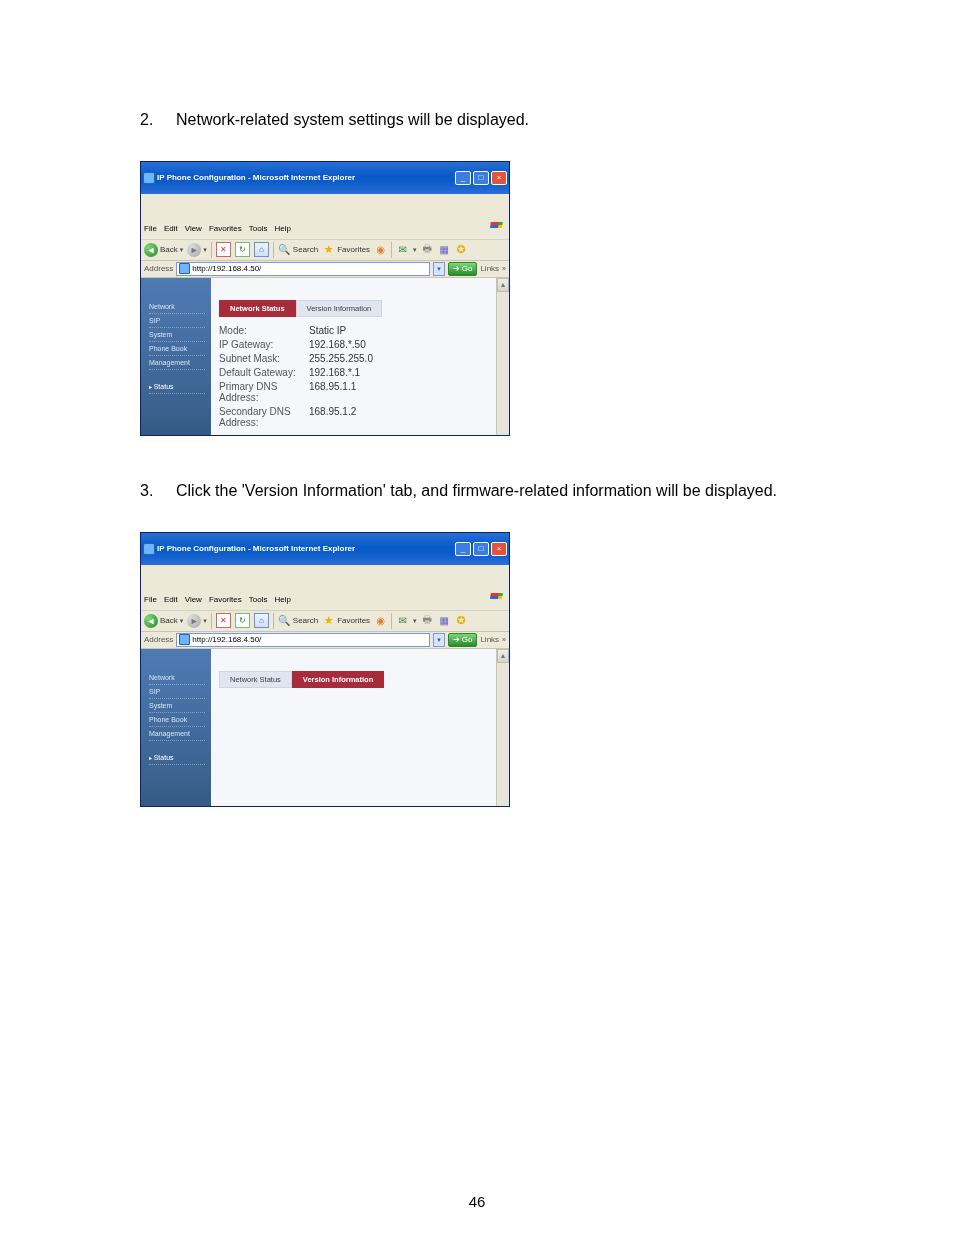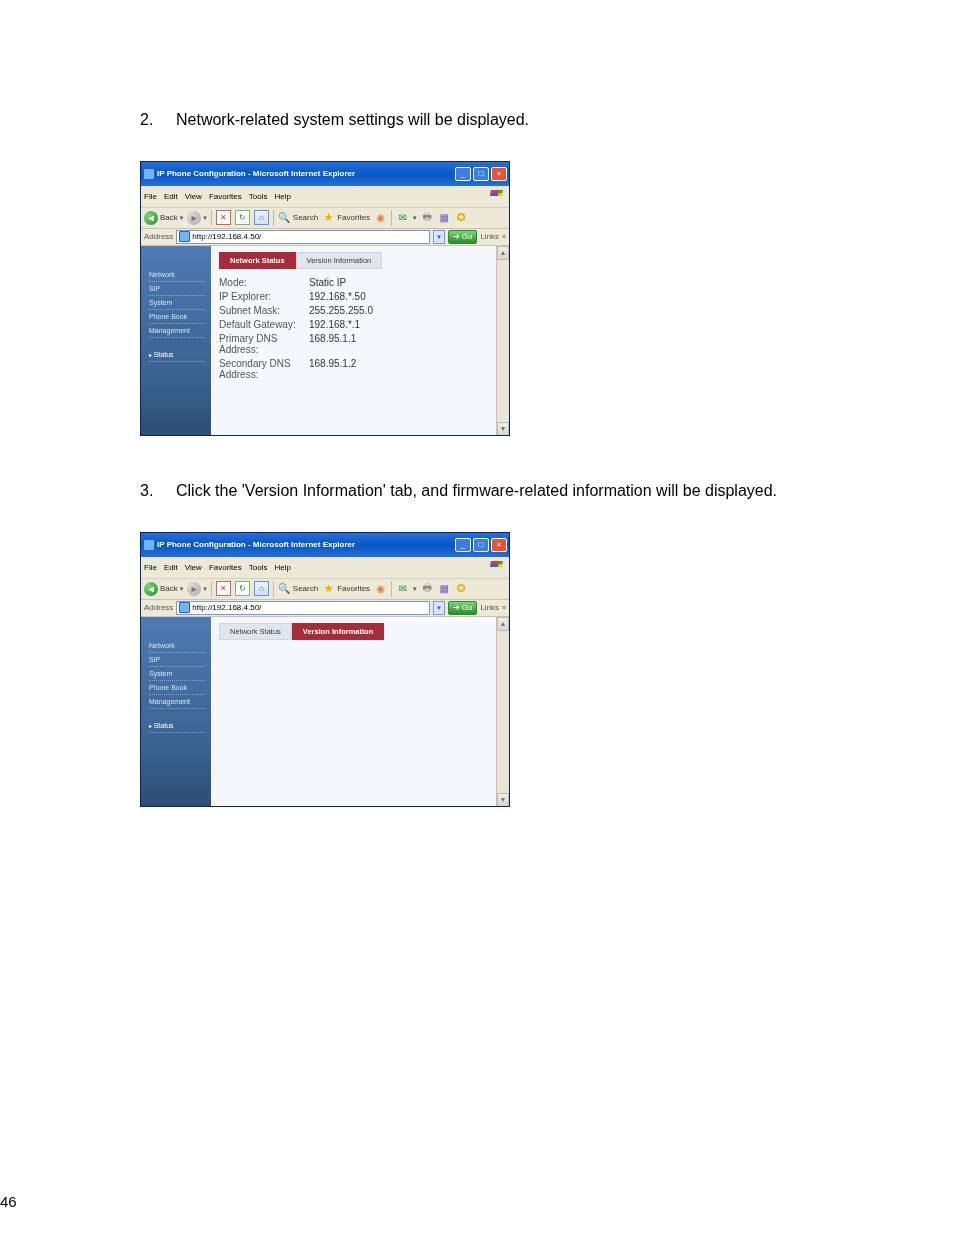--- a/index.html
+++ b/index.html
@@ -2,29 +2,29 @@
 <html><head>
 <meta charset="utf-8">
 <style>
   html,body{margin:0;padding:0;background:#fff;font-family:Arial,Helvetica,sans-serif;color:#000;}
   .page{width:954px;height:1235px;margin:0 auto;position:relative;box-sizing:border-box;padding:110px 120px 0 140px;}
   .step{font-size:16px;line-height:1.3;margin:0 0 30px 0;display:flex;gap:18px;}
   .step .num{width:18px;flex:none;}
   .step .txt{flex:1;}
   .shot{width:368px;height:273px;border:1px solid #0a246a;background:#ece9d8;position:relative;margin:0 0 45px 0;font-family:Tahoma,Arial,sans-serif;font-size:8px;overflow:hidden;}
   
-  .tbar{height:24px;background:linear-gradient(#2a6fd6,#0a5bc9 40%,#0a5bc9 60%,#2a6fd6);color:#fff;display:flex;align-items:center;padding:0 2px;gap:2px;}
+  .tbar{height:32px;background:linear-gradient(#2a6fd6,#0a5bc9 40%,#0a5bc9 60%,#2a6fd6);color:#fff;display:flex;align-items:center;padding:0 2px;gap:2px;}
   .tbar .eicon{width:10px;height:10px;background:#6bb6ff;border:1px solid #2a5fb4;border-radius:2px;}
   .tbar .title{flex:1;font-weight:bold;white-space:nowrap;overflow:hidden;}
   .wbtn{width:14px;height:12px;border:1px solid #fff;border-radius:2px;color:#fff;display:flex;align-items:center;justify-content:center;font-size:8px;}
   .wbtn.min{background:#3b7de0;}
   .wbtn.max{background:#3b7de0;}
   .wbtn.close{background:#e2553a;}
   
-  .mrow{height:13px;background:#ece9d8;display:flex;align-items:center;padding:4px 3px;gap:7px;border-bottom:1px solid #d6d2c2;}
+  .mrow{height:13px;background:#ece9d8;display:flex;align-items:center;padding:4px 3px;gap:7px;border-bottom:1px solid #d6d2c2;margin-top:24px;}
   .mrow span{color:#000;}
   .mrow .spacer{flex:1;}
   .winlogo{width:16px;height:12px;position:relative;}
   .winlogo::before{content:"";position:absolute;inset:0;background:
     linear-gradient(#e33 0 50%,transparent 50%) 0 0/50% 50% no-repeat,
     linear-gradient(#3a3 0 50%,transparent 50%) 55% 0/50% 50% no-repeat,
     linear-gradient(#36c 0 50%,transparent 50%) 0 55%/50% 50% no-repeat,
     linear-gradient(#ec0 0 50%,transparent 50%) 55% 55%/50% 50% no-repeat;
     transform:skewX(-8deg);}
   
@@ -56,39 +56,39 @@
   .ddbtn{width:10px;height:12px;background:#d7e4fb;border:1px solid #7a96df;display:flex;align-items:center;justify-content:center;color:#2a60c0;font-size:7px;}
   .gobtn{height:12px;padding:0 4px;background:linear-gradient(#7dd67a,#2a8a2a);border:1px solid #2a8a2a;border-radius:2px;color:#fff;display:flex;align-items:center;gap:2px;}
   .links{color:#555;}
   
   .content{display:flex;height:190px;background:#fff;}
   .side{width:70px;background:linear-gradient(#4f7bb3,#3a618f 70%,#2d4e73);color:#d7e4f4;padding:22px 6px 8px 8px;box-sizing:border-box;}
   .side .sitem{padding:3px 0;border-bottom:1px dotted rgba(255,255,255,.35);font-size:7px;white-space:nowrap;}
   .side .ssep{height:10px;}
   .side .sitem.act{color:#fff;}
   .side .sitem.act::before{content:"▸ ";font-size:6px;}
-  .main{flex:1;background:#f5f7fb;padding:6px 8px;box-sizing:border-box;}
+  .main{flex:1;background:#f5f7fb;padding:22px 8px;box-sizing:border-box;}
   .tabs{display:flex;gap:0;margin-bottom:8px;}
   .tab{padding:3px 10px;font-size:7.5px;border:1px solid #d0d6e0;background:#dfe6f0;color:#3a3a3a;}
   .tab.active{background:#a62c3a;color:#fff;border-color:#a62c3a;font-weight:bold;}
   .kv{display:grid;grid-template-columns:90px 1fr;row-gap:3px;font-size:10px;color:#555;}
   .kv .k{}
   .kv .v{color:#333;}
   .scrollbar{width:12px;background:#e8e5d8;border-left:1px solid #c8c4b4;display:flex;flex-direction:column;}
   .sbtn{height:12px;background:linear-gradient(#f0efe6,#d8d5c6);border:1px solid #c0bcac;display:flex;align-items:center;justify-content:center;font-size:7px;color:#5a78a8;}
   .strack{flex:1;}
   
   .sbar{height:16px;background:#ece9d8;border-top:1px solid #c8c4b4;display:flex;align-items:center;padding:0 3px;gap:4px;font-size:8px;color:#333;}
   .sbar .pane{border:1px solid #c0bcac;height:12px;display:flex;align-items:center;padding:0 4px;}
   .sbar .flex{flex:1;}
   .sbar .p1{width:140px;}
   .sbar .p2{width:55px;justify-content:flex-end;}
   .sbar .p3{width:80px;gap:21px;}
   .globe{width:9px;height:9px;border-radius:50%;background:radial-gradient(circle at 30% 30%,#bfe6a8,#3a8a3a);}
-  .pagenum{position:absolute;left:0;right:0;bottom:25px;text-align:left;font-size:15px;}
+  .pagenum{position:absolute;left:0;right:0;bottom:25px;text-align:center;font-size:15px;}
 </style>
 </head>
 <body>
 
 <div class="page">
 
   <div class="step">
     <div class="num">2.</div>
     <div class="txt">Network-related system settings will be displayed.</div>
   </div>
@@ -164,21 +164,21 @@
         <div class="sitem act">Status</div>
       </div>
       <div class="main">
         <div class="tabs">
           <div class="tab active">Network Status</div>
           <div class="tab">Version Information</div>
         </div>
         <div class="kv">
           <div class="k">Mode:</div>
             <div class="v">Static IP</div>
-          <div class="k">IP Explorer:</div>
+          <div class="k">IP Gateway:</div>
             <div class="v">192.168.*.50</div>
           <div class="k">Subnet Mask:</div>
             <div class="v">255.255.255.0</div>
           <div class="k">Default Gateway:</div>
             <div class="v">192.168.*.1</div>
           <div class="k">Primary DNS Address:</div>
             <div class="v">168.95.1.1</div>
           <div class="k">Secondary DNS Address:</div>
             <div class="v">168.95.1.2</div>
         </div>

